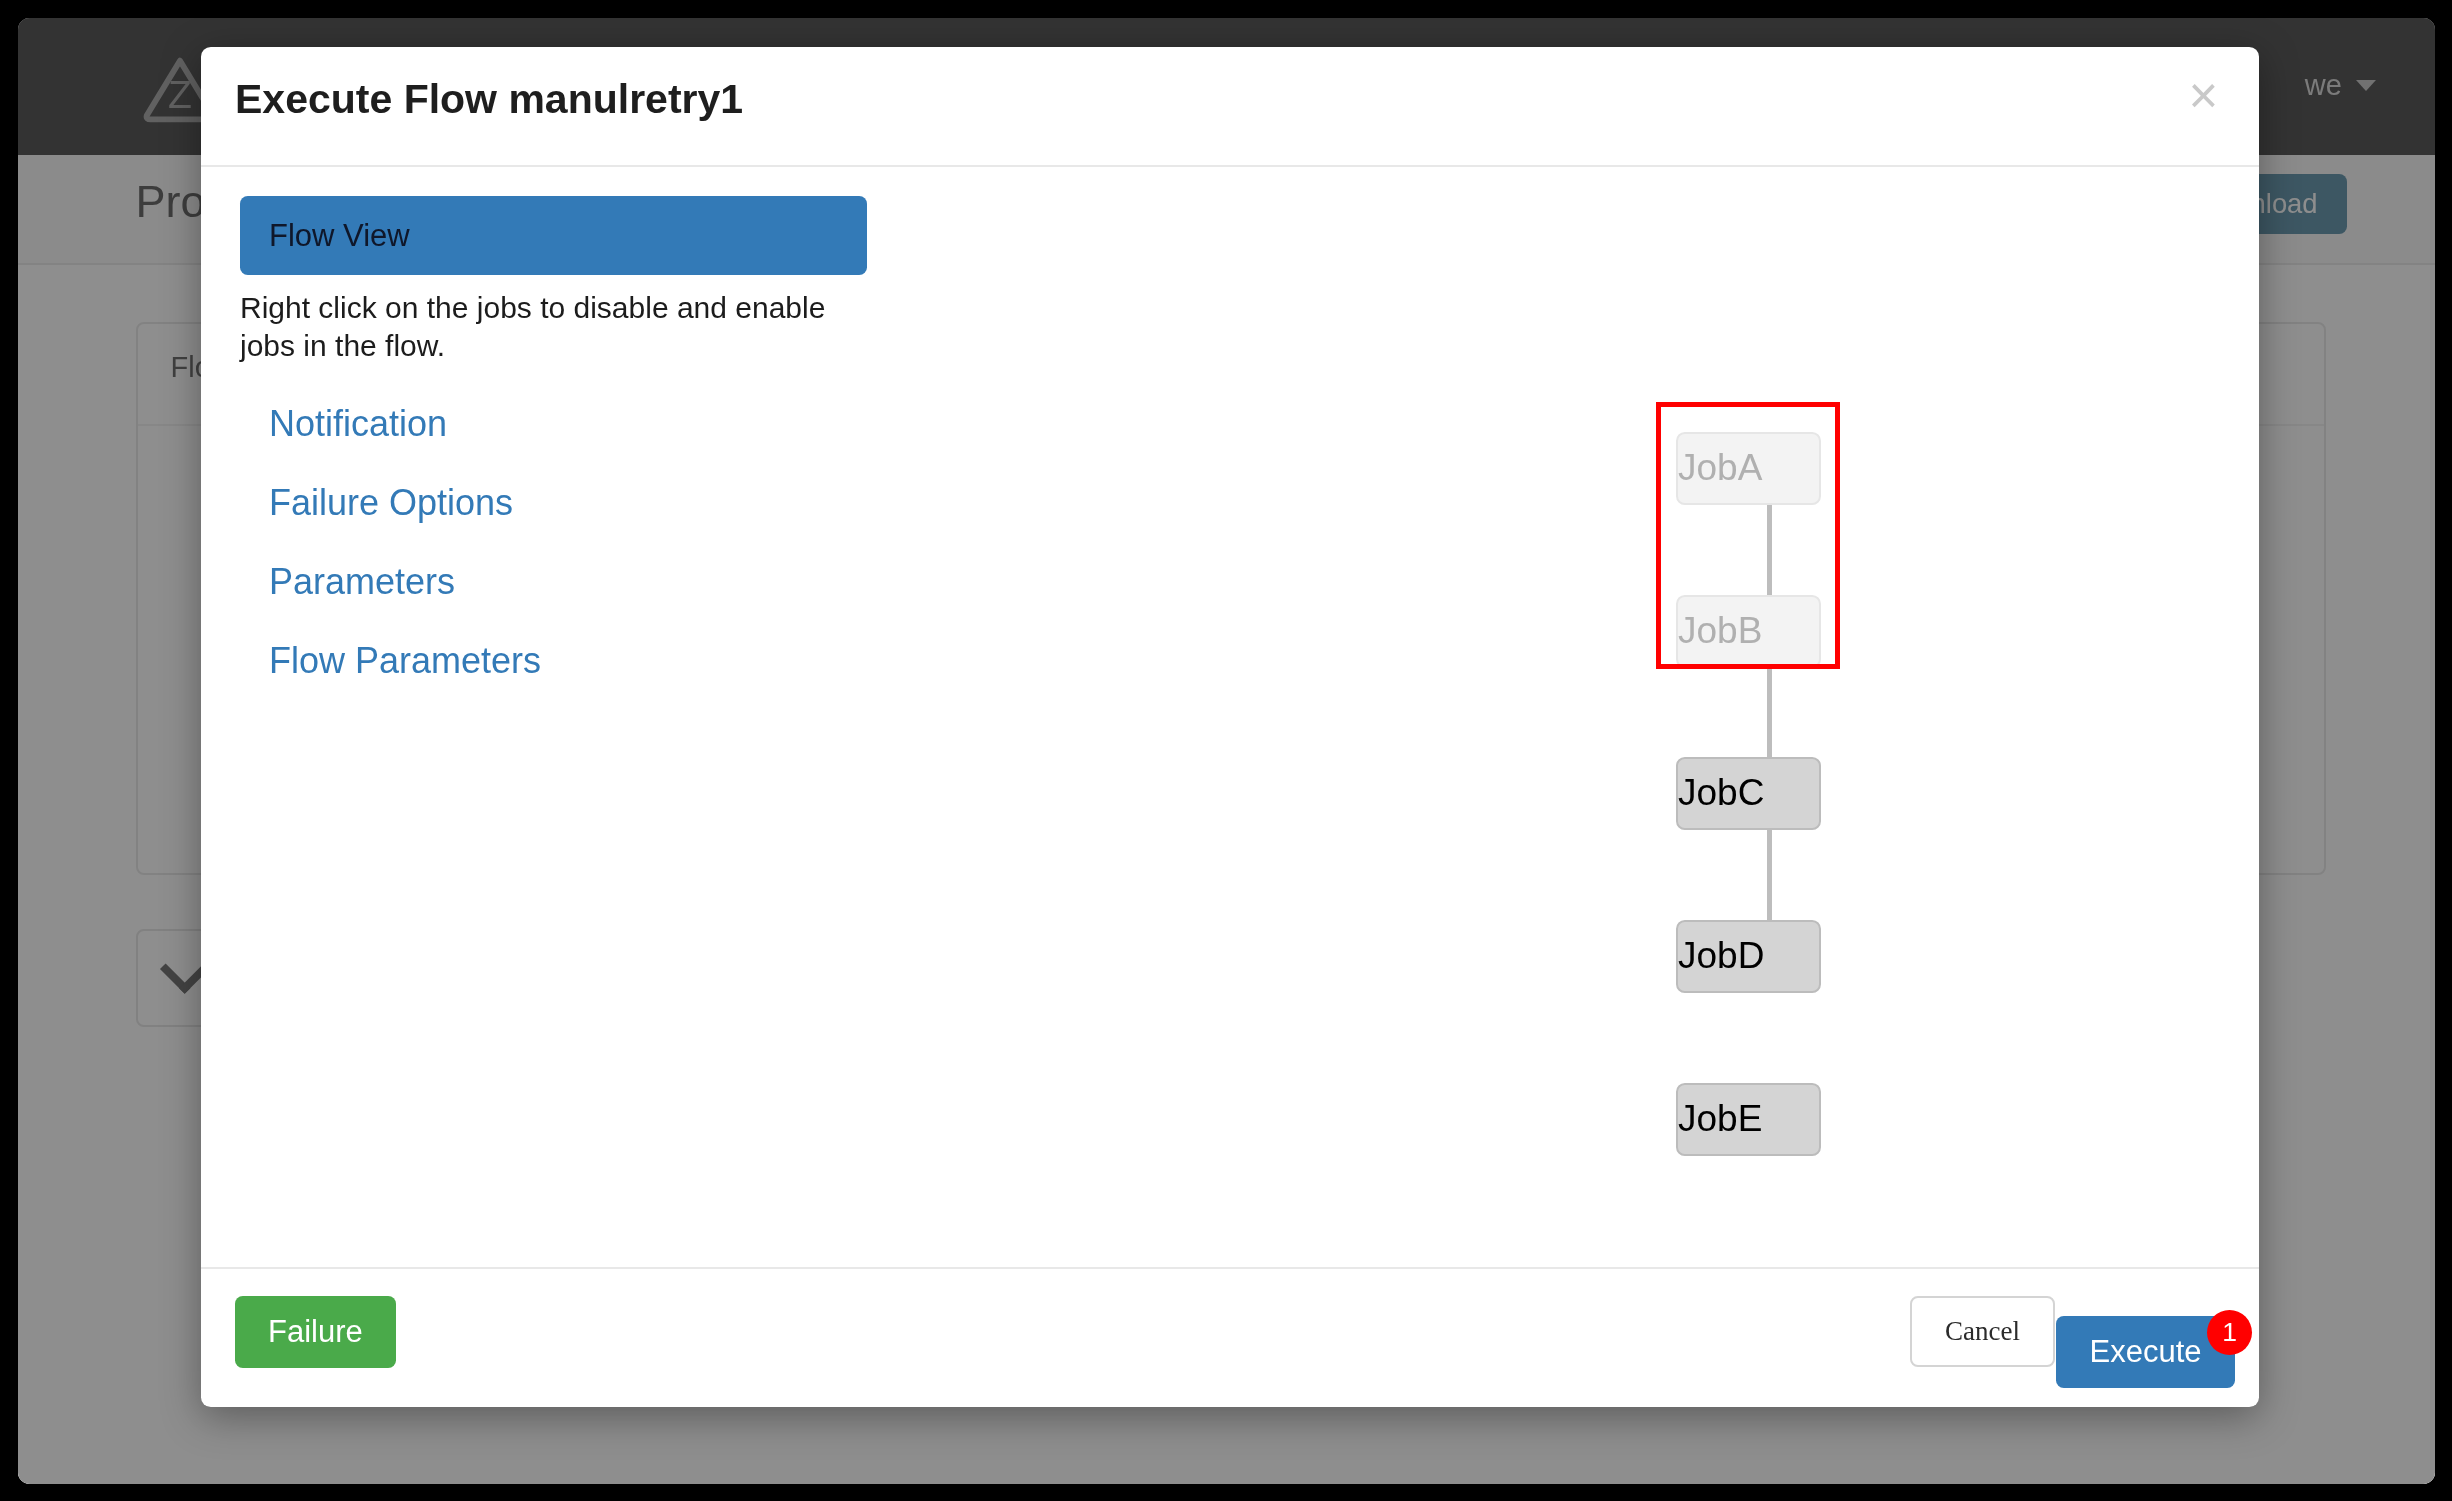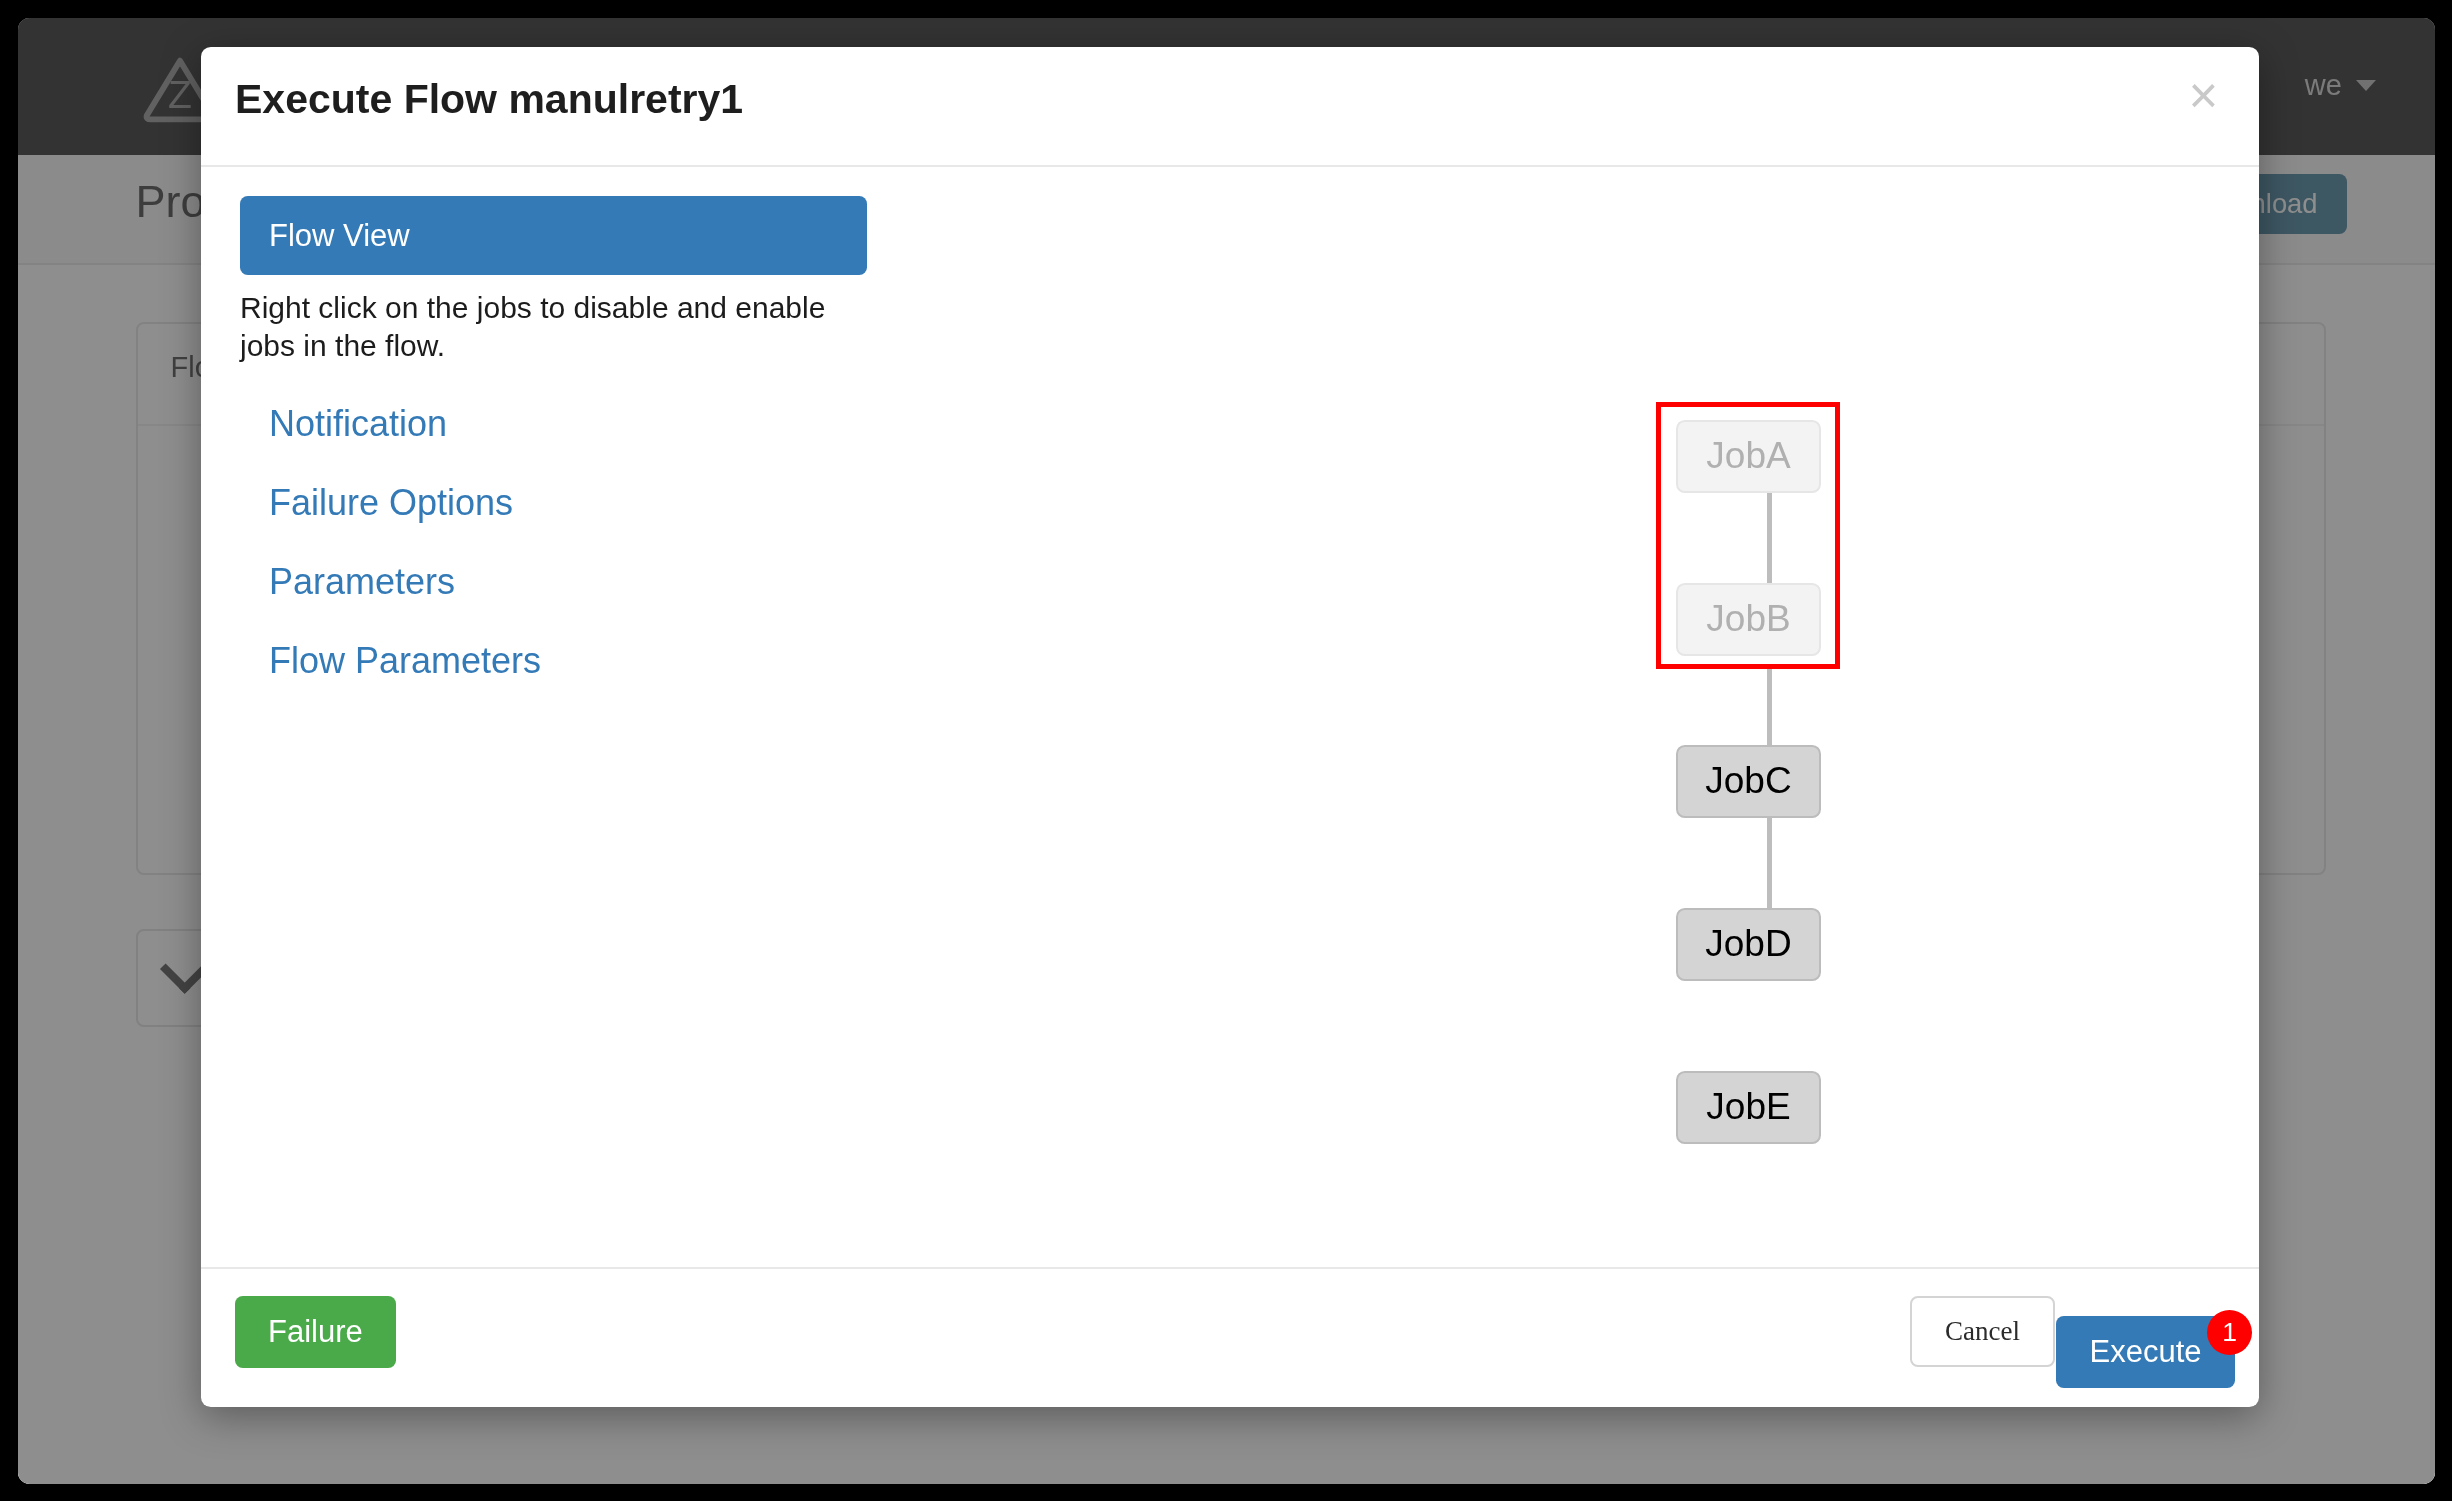--- a/index.html
+++ b/index.html
@@ -195,21 +195,21 @@
     position: absolute;
     left: 39px;
     top: 29px;
     width: 627px;
   }
   #flow-view-btn {
     display: block;
     width: 100%;
     box-sizing: border-box;
     background: #337ab7;
-    color: #ffffff;
+    color: #0f172a;
     font-size: 31px;
     text-align: left;
     padding: 21.6px 0 21.6px 29px;
     border: none;
     border-radius: 7.8px;
     cursor: pointer;
     font-family: "Liberation Sans", sans-serif;
   }
   #side-help {
     margin-top: 13.7px;
@@ -248,25 +248,26 @@
     position: absolute;
     left: 91px;
     width: 4.9px;
     background: #bdbdbd;
   }
   .node {
     position: absolute;
     left: 0;
     width: 145px;
     box-sizing: border-box;
-    text-align: center;
+    text-align: left;
     font-size: 37px;
     padding: 12.7px 0 14.7px 0;
     border-radius: 8.8px;
     z-index: 2;
+    margin-top: 12px;
   }
   .node.enabled {
     background: #d4d4d4;
     border: 2px solid #bcbcbc;
     color: #000;
   }
   .node.disabled {
     background: #f3f3f3;
     border: 2px solid #e6e6e6;
     color: #b0b0b0;

